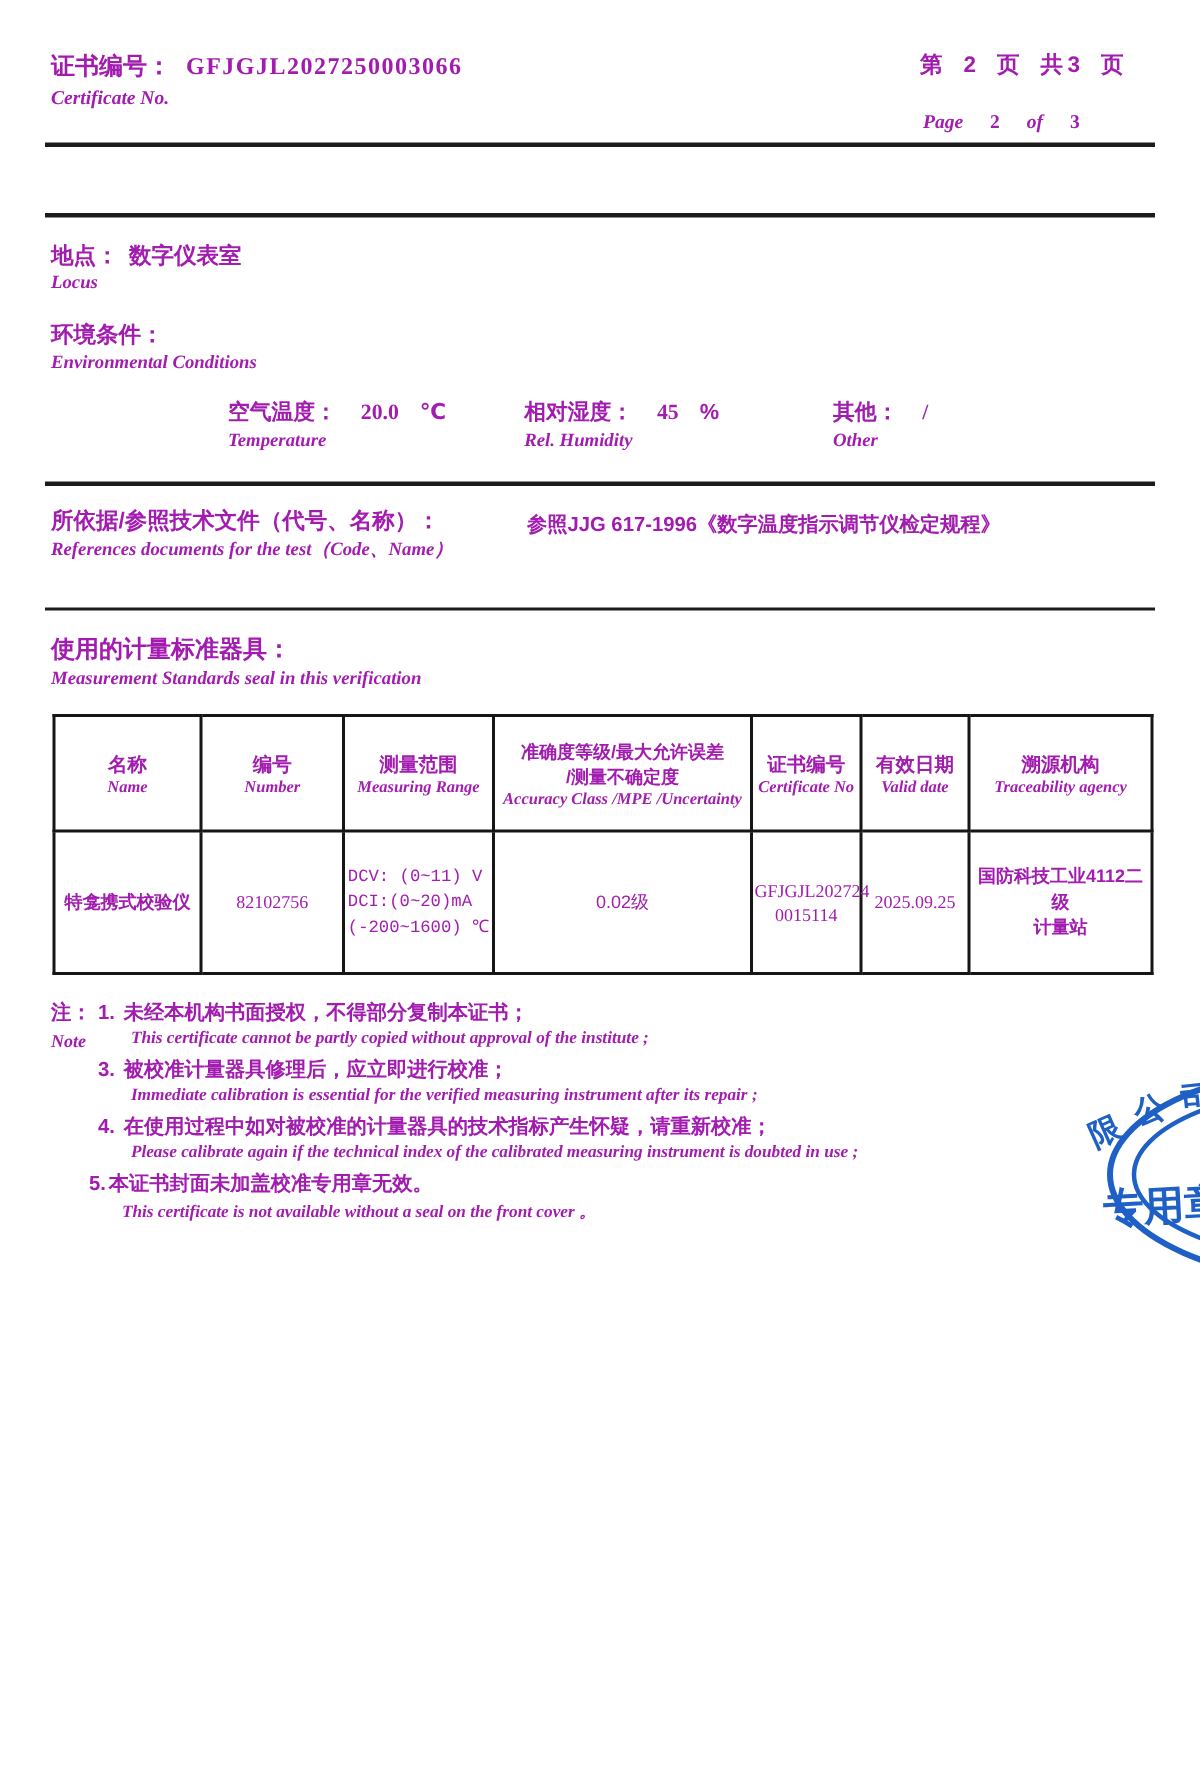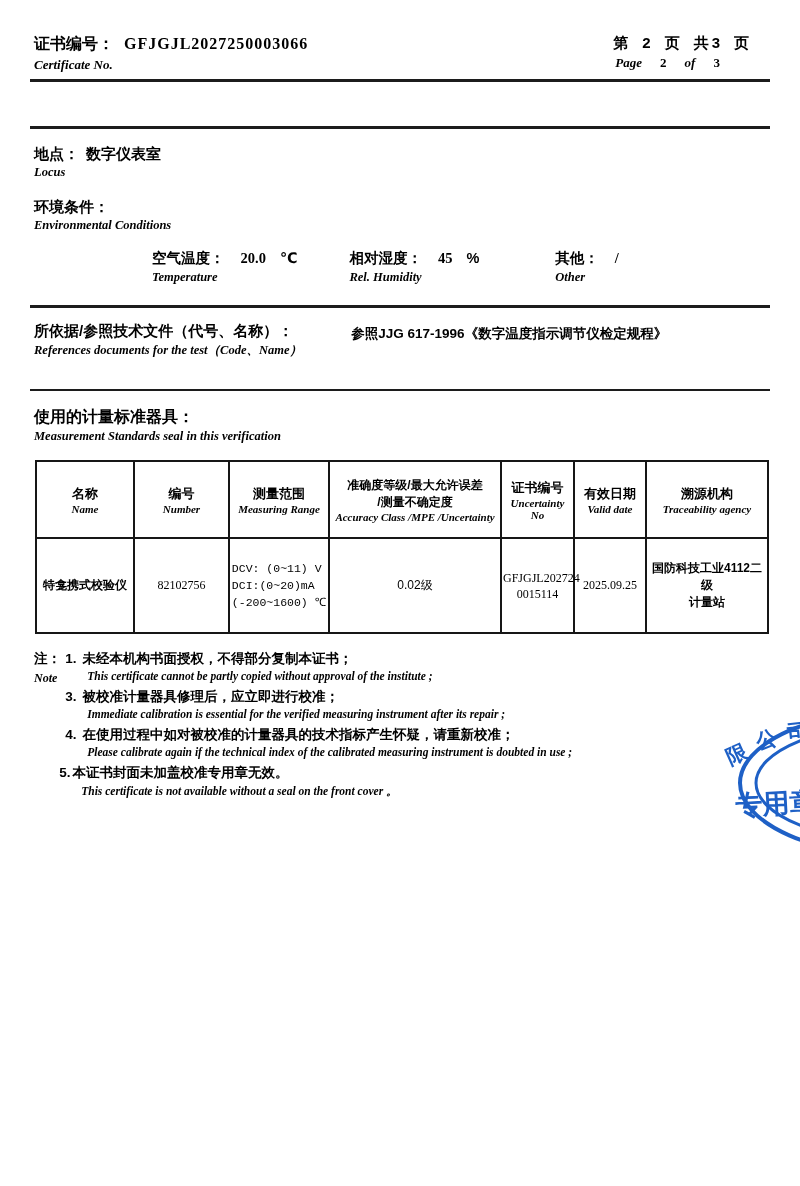--- a/index.html
+++ b/index.html
@@ -1,34 +1,34 @@
 <!DOCTYPE html>
 <html><head>
 <meta charset="utf-8">
 <style>
   html,body{margin:0;padding:0;background:#fff;}
   .page{
     position:relative;width:800px;height:1186px;background:#fff;overflow:hidden;
-    font-family:"Liberation Serif","DejaVu Serif",serif;color:#000000;
+    font-family:"Liberation Serif","DejaVu Serif",serif;color:#a21caf;
   }
   .en{font-style:italic;font-family:"Liberation Serif",serif;}
   .cn{font-family:"Liberation Sans","DejaVu Sans",sans-serif;}
   .b{font-weight:700;}
   .rule{height:3px;background:#1c1c1c;margin:0 30px;}
   .rule.thin{height:2px;}
 
   
   .header{display:flex;justify-content:space-between;padding:34px 34px 0 34px;}
   .hdr-left .line1{font-size:16px;}
   .hdr-left .line1 .val{letter-spacing:1px;font-family:"Liberation Serif",serif;font-weight:700;margin-left:10px;}
   .hdr-left .line2{font-size:13px;margin-top:2px;}
   .hdr-right{text-align:left;margin-right:10px;}
   .hdr-right .line1{font-size:15px;}
   .hdr-right .line1 span{margin:0 7px;}
-  .hdr-right .line2{font-size:13px;margin-top:2px;}
+  .hdr-right .line2{font-size:13px;margin-top:20px;}
   .hdr-right .line2 span{margin:0 9px;}
 
   
   .accred{margin:14px 34px 0 34px;}
   .accred .cnl{font-size:15.5px;}
   .accred .enl{font-size:13px;margin-top:3px;}
 
   .sp1{margin-top:44px;}
 
   
@@ -183,21 +183,21 @@
         <div class="c1 cn b">测量范围</div>
         <div class="c2 b">Measuring Range</div>
       </td>
       <td class="hc">
         <div class="c1 cn b" style="font-size:12px">准确度等级/最大允许误差</div>
         <div class="c1 cn b" style="font-size:12px">/测量不确定度</div>
         <div class="c2 b">Accuracy Class /MPE /Uncertainty</div>
       </td>
       <td class="hc">
         <div class="c1 cn b">证书编号</div>
-        <div class="c2 b">Uncertainty No</div>
+        <div class="c2 b">Certificate No</div>
       </td>
       <td class="hc">
         <div class="c1 cn b">有效日期</div>
         <div class="c2 b">Valid date</div>
       </td>
       <td class="hc">
         <div class="c1 cn b">溯源机构</div>
         <div class="c2 b">Traceability agency</div>
       </td>
     </tr>

